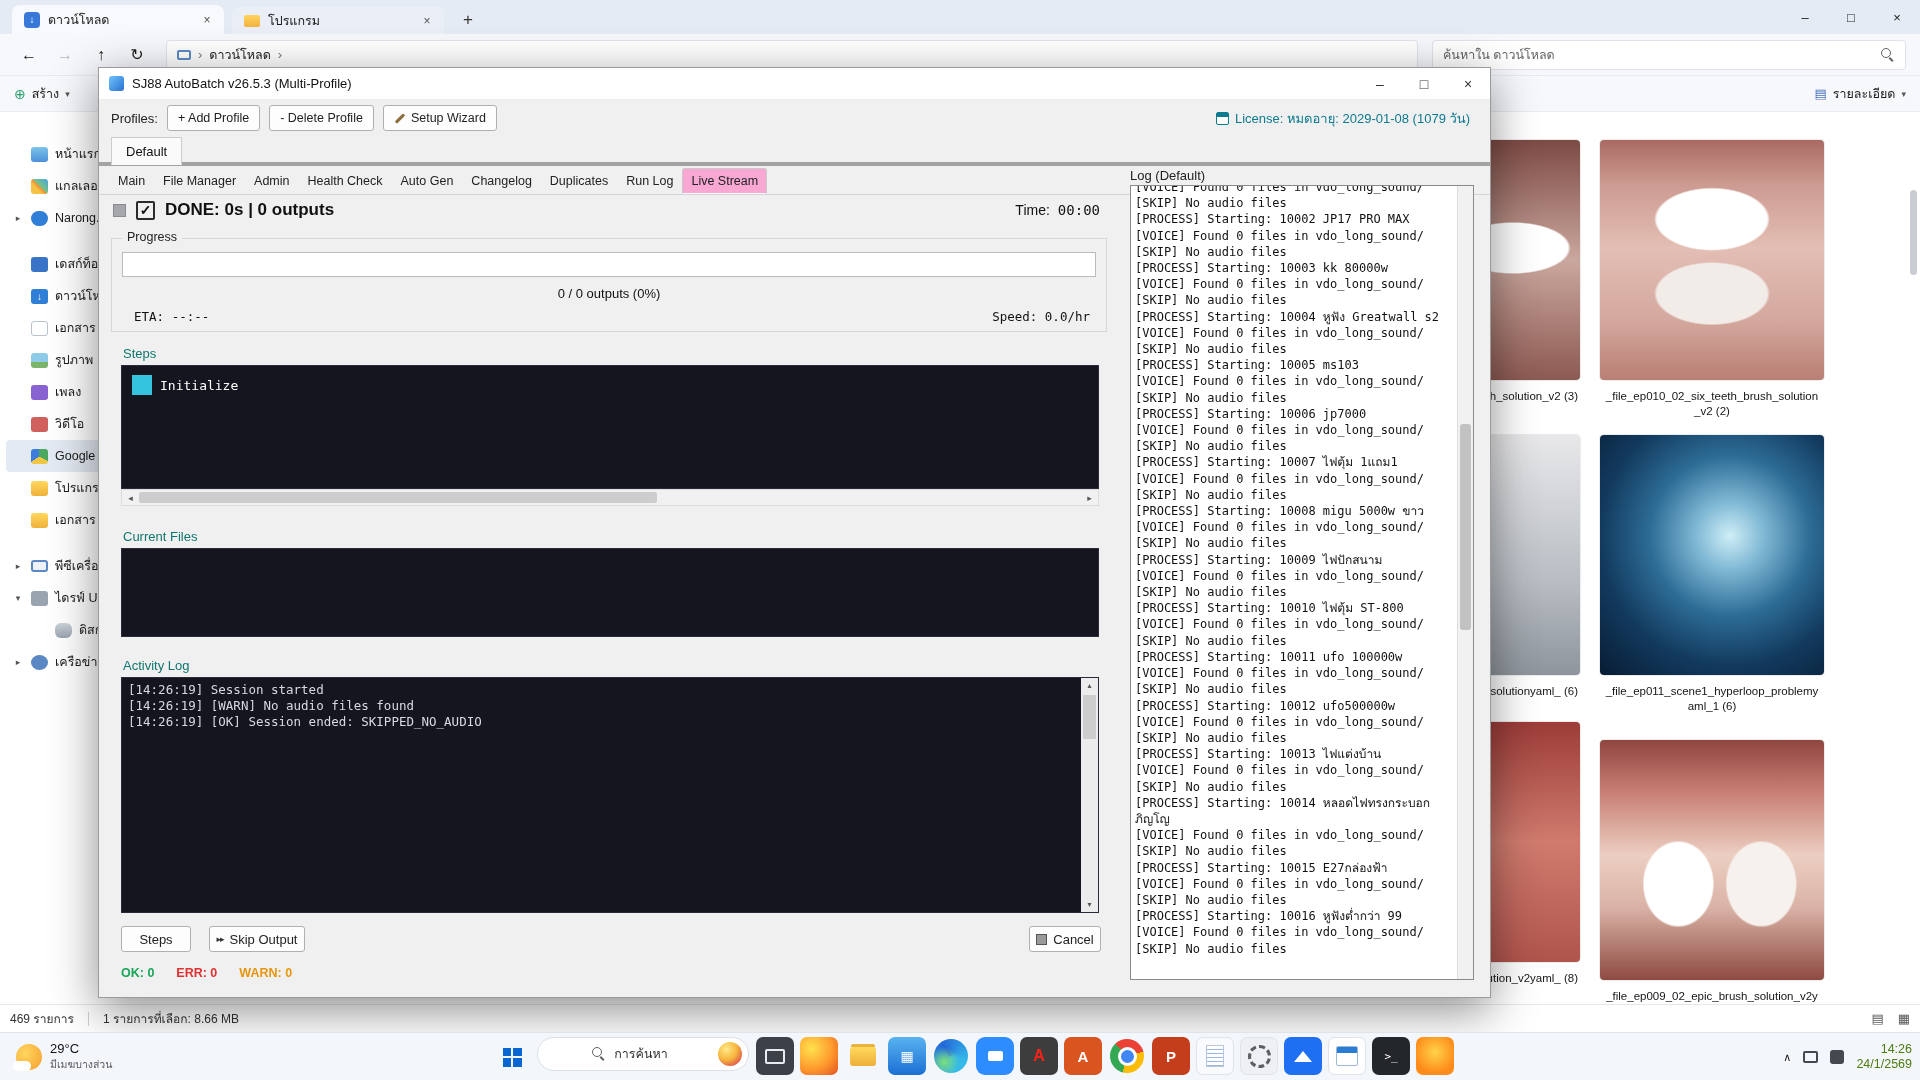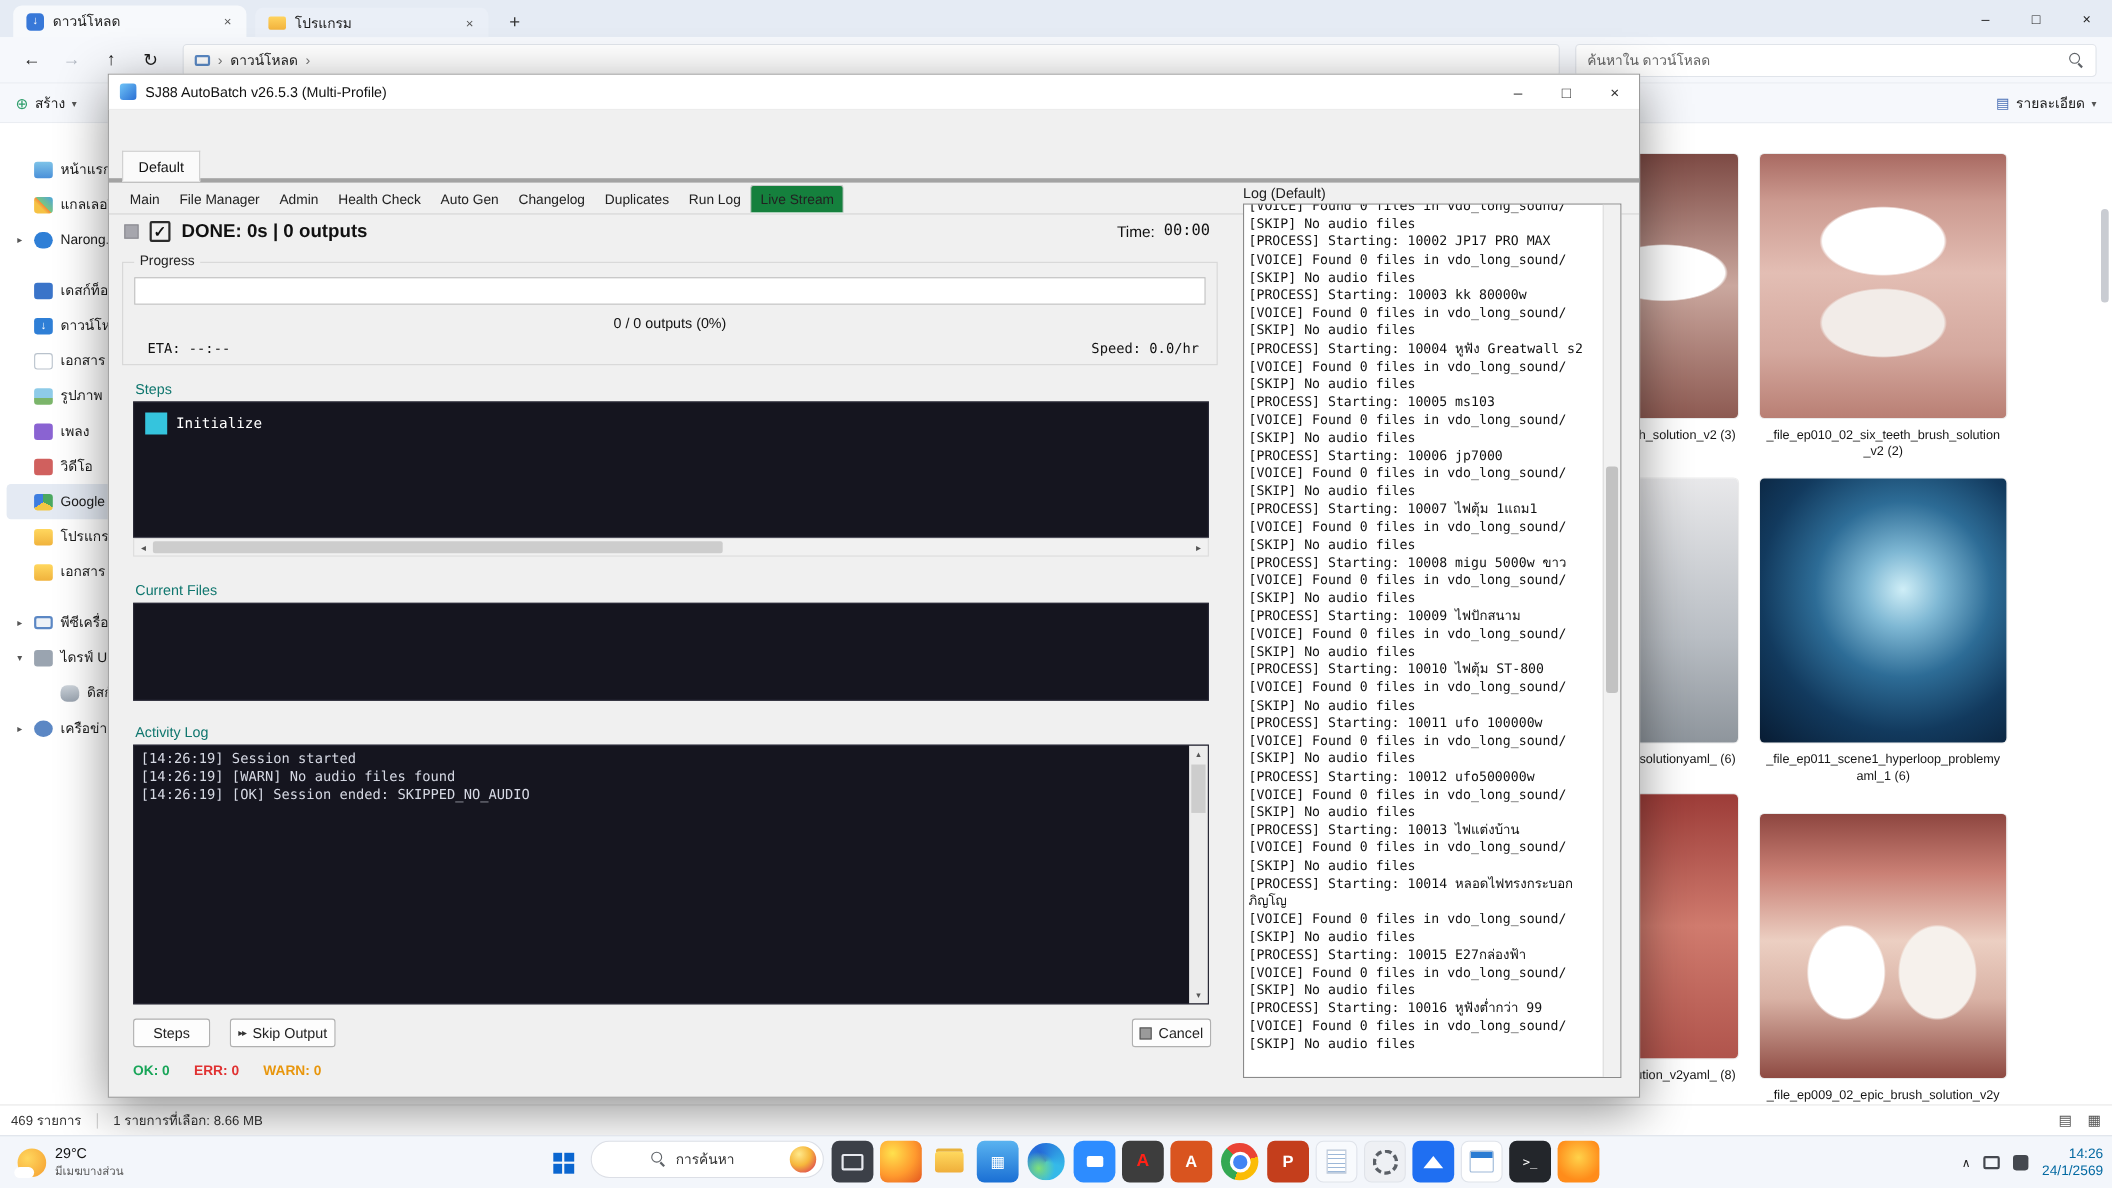--- a/index.html
+++ b/index.html
@@ -83,21 +83,21 @@
 .dctrl{width:44px;display:flex;align-items:center;justify-content:center;font-size:14px;color:#333}
 .profilebar{position:absolute;top:32px;left:0;right:0;height:36px;display:flex;align-items:center;gap:9px;padding:0 12px;font-size:13px;color:#222}
 .pbtn{height:26px;padding:0 10px;background:#fdfdfd;border:1px solid #b0b0b0;border-radius:3px;font-size:12.5px;color:#222;display:flex;align-items:center;gap:5px;font-family:"Liberation Sans",sans-serif}
 .wand{display:inline-block;width:12px;height:3px;background:#8a6d3b;transform:rotate(-45deg);border-radius:2px}
 .license{margin-left:auto;display:flex;align-items:center;gap:6px;color:#0c7a8f;font-size:13px;margin-right:8px}
 .licicon{width:13px;height:13px;border:1px solid #0c7a8f;background:linear-gradient(#0c7a8f 35%,#fff 35%);border-radius:2px;flex:none}
 .proftabs{position:absolute;top:68px;left:0;right:0;height:30px;border-bottom:4px solid #a3a3a3}
 .proftab{display:inline-block;margin-left:12px;padding:6px 14px 5px;background:#fafafa;border:1px solid #cdcdcd;border-bottom:1px solid #fafafa;font-size:13px;position:relative;top:1px;color:#111}
 .tabstrip{position:absolute;top:98px;left:0;right:0;height:29px;border-bottom:1px solid #d4d4d4;display:flex;align-items:flex-end;padding-left:10px}
 .dtab{padding:5px 8px;font-size:12.5px;color:#222;border:1px solid transparent}
-.dtab.active{background:#15803d;border-color:#c9c9c9;border-bottom-color:#fff;border-radius:3px 3px 0 0}
+.dtab.active{background:#f9a8d4;border-color:#c9c9c9;border-bottom-color:#fff;border-radius:3px 3px 0 0}
 .done-row{position:absolute;top:132px;left:14px;right:390px;display:flex;align-items:center;gap:10px}
 .stopsq{width:13px;height:13px;background:#a6a6ad;border:1px solid #8a8a90;flex:none}
 .chk{width:19px;height:19px;border:2px solid #2b2b2b;border-radius:2px;font-size:14px;font-weight:bold;display:flex;align-items:center;justify-content:center;color:#111;flex:none}
 .done-text{font-size:17px;font-weight:bold;color:#111}
 .time-wrap{margin-left:auto;font-size:14px;color:#111;display:flex;gap:8px}
 .progress-group{position:absolute;left:12px;top:170px;width:996px;height:94px;border:1px solid #d6d6d6}
 .gb-legend{position:absolute;top:-9px;left:10px;background:#f0f0f0;padding:0 5px;font-size:12.5px;color:#222}
 .pbar{position:absolute;left:10px;right:10px;top:13px;height:25px;background:#fff;border:1px solid #bcbcbc}
 .ptext{position:absolute;top:47px;width:100%;text-align:center;font-size:13px;color:#111}
 .eta{position:absolute;left:22px;top:70px;font-size:12.5px;color:#111}
@@ -165,21 +165,21 @@
 .app-notepad{background:#f8fafd;border:1px solid #dfe3ea}.app-notepad::after{content:"";width:16px;height:20px;background:repeating-linear-gradient(#fff 0 3px,#9db8d8 3px 4px);border:1px solid #b9c6d8}
 .app-settings{background:#eef0f4;border:1px solid #e0e3e9}.app-settings::after{content:"";width:17px;height:17px;border-radius:50%;border:3px dashed #5a5f66}
 .app-photos{background:#1f6ff2}.app-photos::after{content:"";width:0;height:0;border-left:9px solid transparent;border-right:9px solid transparent;border-bottom:11px solid #fff}
 .app-calendar{background:#fff;border:1px solid #dfe3ea}.app-calendar::after{content:"";width:20px;height:18px;background:linear-gradient(#2b7cd3 32%,#fff 32%);border:1px solid #9db8d8;border-radius:2px}
 .app-terminal{background:#23262b}.app-terminal::after{content:">_";color:#fff;font-size:11px;font-family:"DejaVu Sans Mono",monospace}
 .app-lamp{background:radial-gradient(circle at 50% 40%,#ffd24a,#ff8c1a 70%)}
 .tray{position:absolute;right:8px;top:0;height:48px;display:flex;align-items:center;gap:12px}
 .chev{font-size:11px;color:#222}
 .trayic{width:15px;height:12px;border:2px solid #44484f;border-radius:2px}
 .trayic2{width:14px;height:14px;background:#44484f;border-radius:3px}
-.clock{text-align:right;font-size:12.5px;color:#0369a1;line-height:15px}
+.clock{text-align:right;font-size:12.5px;color:#4d7c0f;line-height:15px}
 </style>
 </head>
 <body>
 
 <div class="screen">
 
   <div class="explorer">
     <div class="tabbar">
       <div class="etab active">
         <span class="tabicon-dl">↓</span>
@@ -371,20 +371,33 @@
     <div class="dtitle">
       <span class="dappicon"></span>
       <span class="dtitle-text">SJ88 AutoBatch v26.5.3 (Multi-Profile)</span>
       <div class="dctrls">
         <span class="dctrl">–</span>
         <span class="dctrl">□</span>
         <span class="dctrl">×</span>
       </div>
     </div>
 
+    <div class="profilebar">
+      <span>Profiles:</span>
+      <button class="pbtn">+ Add Profile</button>
+      <button class="pbtn">- Delete Profile</button>
+      <button class="pbtn">
+        <span class="wand"></span>
+        <span>Setup Wizard</span>
+      </button>
+      <span class="license">
+        <span class="licicon"></span>
+        <span>License: หมดอายุ: 2029-01-08 (1079 วัน)</span>
+      </span>
+    </div>
 
     <div class="proftabs">
       <div class="proftab">Default</div>
     </div>
 
     <div class="tabstrip">
 
         <div class="dtab">
           <span>Main</span>
         </div>

